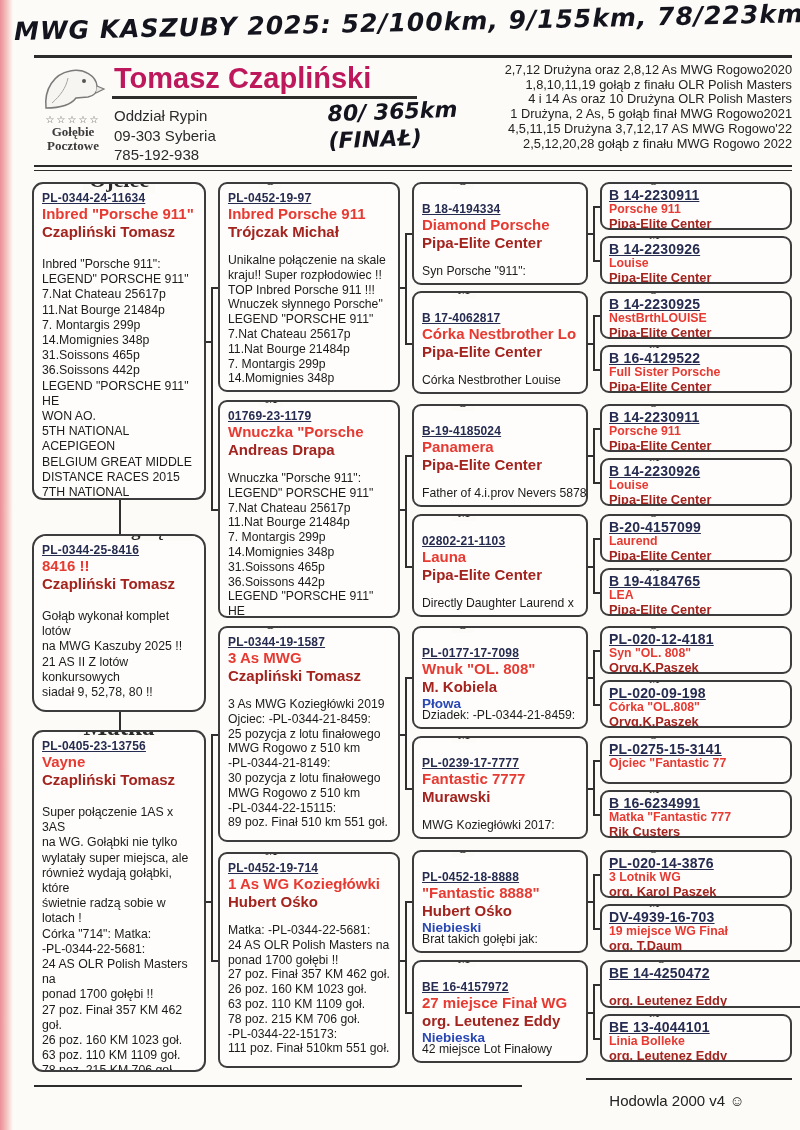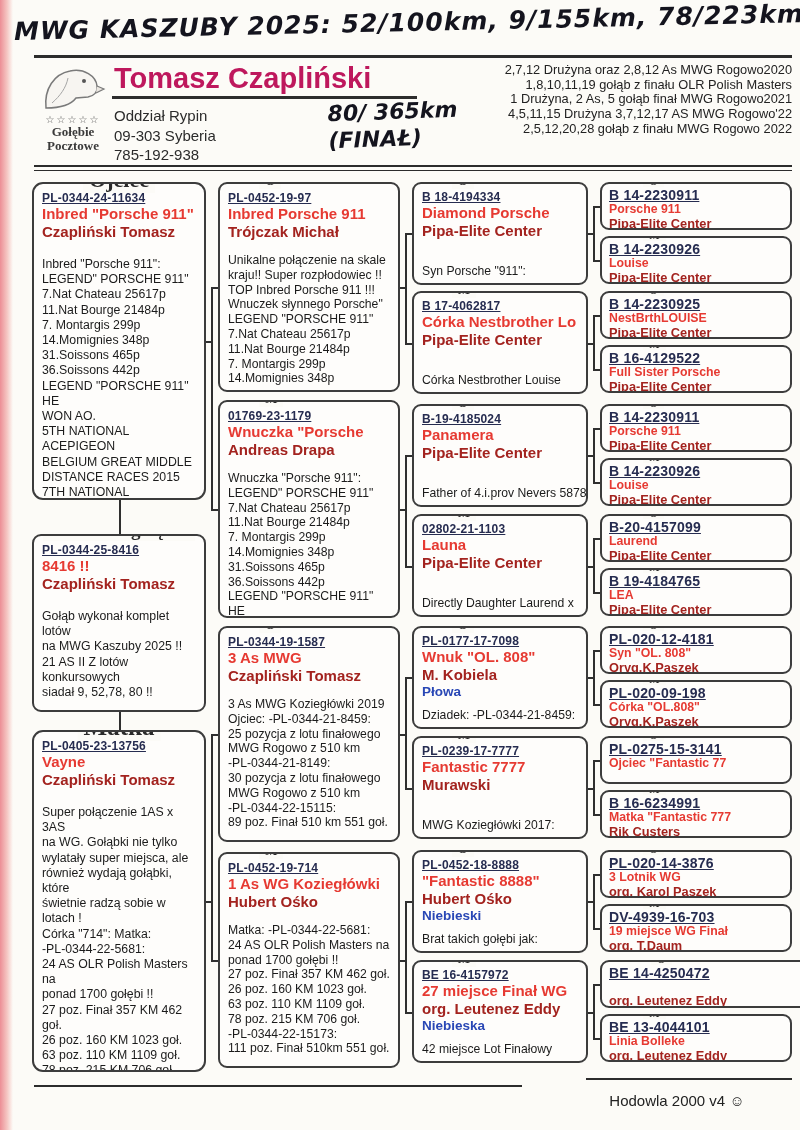--- a/index.html
+++ b/index.html
@@ -23,21 +23,21 @@
   .toplabel{position:absolute;top:-11px;background:#fcfbf7;padding:0 6px;font-family:"Liberation Serif",serif;font-weight:bold;color:#2a2a2a;z-index:2}
   .seclabel{font-size:22px;top:-17px;left:50%;transform:translateX(-50%);white-space:nowrap}
   .sexlabel{font-size:13px;left:22%}
   .ring{font-weight:bold;text-decoration:underline;color:#262c50;font-size:12px;letter-spacing:.2px;white-space:nowrap}
   .pname{font-weight:bold;color:#e63a32;font-size:15px;line-height:18px;white-space:nowrap}
   .owner{font-weight:bold;color:#a3231f;font-size:15px;line-height:18px;white-space:nowrap}
   .pcolor{font-weight:bold;color:#2947b5;font-size:13.5px;line-height:16px}
   .body{white-space:pre-line;color:#1b1b1b;font-size:12.3px;line-height:15.2px;margin-top:12px}
   .c1 .body{margin-top:16px}
   .c2 .body{font-size:12.2px;line-height:14.8px;}
-  .c3{padding-top:6px}
+  .c3{padding-top:18px}
   .c3 .body{position:absolute;left:8px;bottom:4px;margin:0;font-size:12.2px;white-space:nowrap}
   .c4{padding-top:3px;padding-left:7px}
   .c4 .ring{font-size:14px;line-height:16px}
   .c4 .pname{font-size:12.3px;line-height:13.5px}
   .c4 .owner{font-size:12.8px;line-height:14.5px}
   .c4 .sexlabel{font-size:11px;top:-9px;left:22%}
   .cline{position:absolute;background:#2f2f2f;z-index:1}
   .footer{position:absolute;left:558px;top:1092px;width:238px;text-align:center;font-size:15px;color:#222}
 </style>
 </head>
@@ -65,20 +65,21 @@
   <div>09-303 Syberia</div>
   <div>785-192-938</div>
 </div>
 <div class="hw hw-mid">
   <div>80/ 365km</div>
   <div>(FINAŁ)</div>
 </div>
 <div class="ach">
   <div>2,7,12 Drużyna oraz 2,8,12 As MWG Rogowo2020</div>
   <div>1,8,10,11,19 gołąb z finału OLR Polish Masters</div>
+  <div>4 i 14 As oraz 10 Drużyna OLR Polish Masters</div>
   <div>1 Drużyna, 2 As, 5 gołąb finał MWG Rogowo2021</div>
   <div>4,5,11,15 Drużyna 3,7,12,17 AS MWG Rogowo'22</div>
   <div>2,5,12,20,28 gołąb z finału MWG Rogowo 2022</div>
 </div>
 <div class="rule" style="left:34px;top:165px;width:758px;height:2px"></div>
 <div class="rule" style="left:34px;top:170px;width:758px;height:1px"></div>
 
 <div class="pbox c1" style="left:32px;top:182px;width:174px;height:318px;border-radius:11px">
   <span class="toplabel seclabel">Ojciec</span>
   <div class="ring">PL-0344-24-11634</div>
@@ -95,21 +96,21 @@
 LEGEND "PORSCHE 911" HE
 WON AO.
 5TH NATIONAL ACEPIGEON
 BELGIUM GREAT MIDDLE
 DISTANCE RACES 2015
 7TH NATIONAL
 CHATEAUROUX 25.617p.
 11TH NATIONAL BOURGES</div>
 </div>
 
-<div class="pbox c1" style="left:32px;top:534px;width:174px;height:178px;border-radius:9px">
+<div class="pbox c1" style="left:32px;top:534px;width:174px;height:178px;border-radius:14px">
   <span class="toplabel seclabel" style="font-size:19px">Rodowód gołębia</span>
   <div class="ring">PL-0344-25-8416</div>
   <div class="pname">8416 !!</div>
   <div class="owner">Czapliński Tomasz</div>
   <div class="body">Gołąb wykonał komplet lotów
 na MWG Kaszuby 2025 !!
  21 AS II Z lotów
 konkursowych
 siadał  9, 52,78, 80 !!</div>
 </div>

